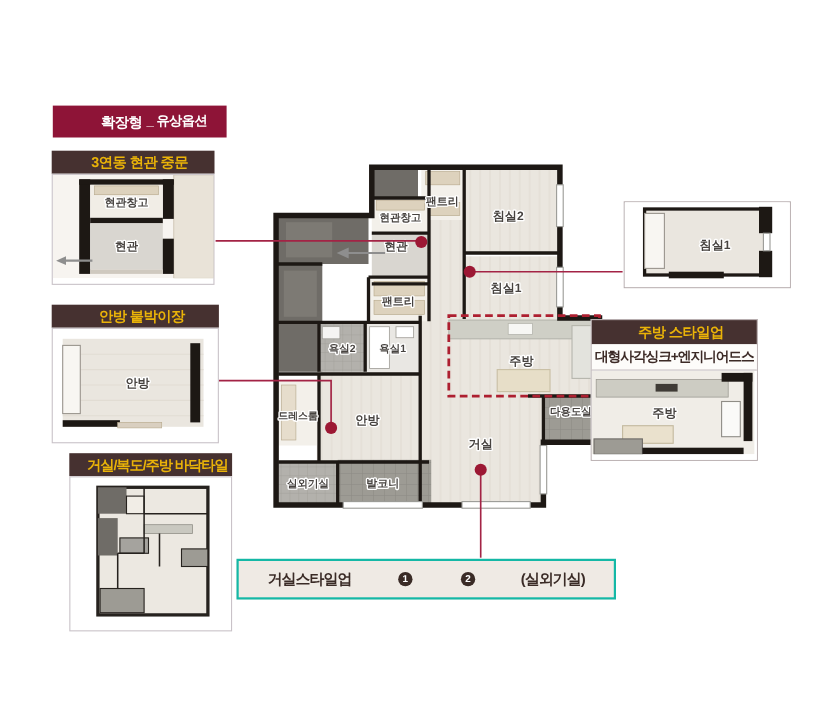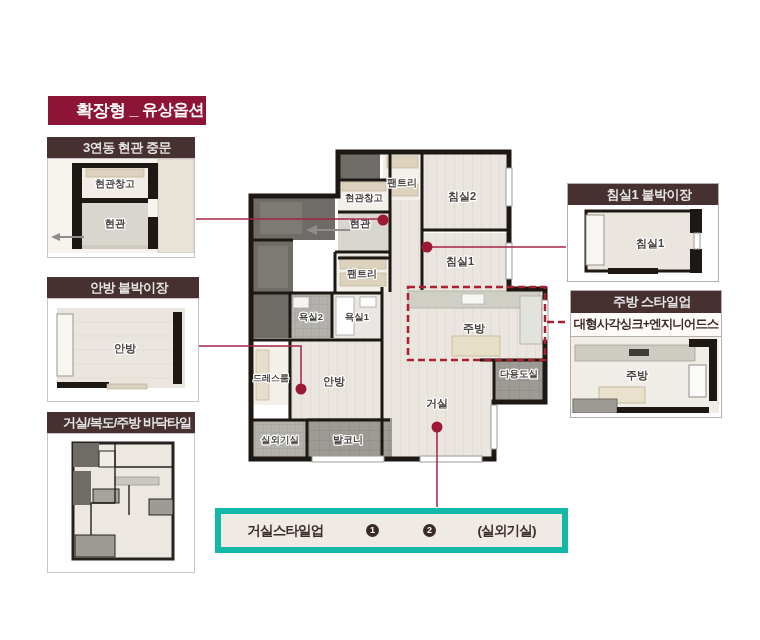--- a/index.html
+++ b/index.html
@@ -3,36 +3,36 @@
 <meta charset="utf-8">
 <style>
   html,body{margin:0;padding:0;background:#fff;}
   #screen{position:relative;width:760px;height:640px;background:#ffffff;overflow:hidden;
           font-family:"Liberation Sans",sans-serif;}
   .abs{position:absolute;}
 
   
   #title-badge{left:48px;top:96px;width:158px;height:29px;background:#8e1437;color:#fff;
     display:flex;align-items:center;justify-content:center;}
-  #title-badge .main{font-size:17px;font-weight:bold;letter-spacing:-0.5px;margin-left:26px;}
-  #title-badge .sub{font-size:16px;font-weight:bold;margin-left:4px;letter-spacing:-0.5px;}
+  #title-badge .main{font-size:13px;font-weight:bold;letter-spacing:-0.5px;margin-left:26px;}
+  #title-badge .sub{font-size:12px;font-weight:bold;margin-left:4px;letter-spacing:-0.5px;}
 
   
   .callout{position:absolute;}
-  .callout .hdr{background:#463130;color:#e5e5e5;font-size:13px;font-weight:bold;
+  .callout .hdr{background:#463130;color:#eab308;font-size:13px;font-weight:bold;
     text-align:center;height:21px;line-height:21px;letter-spacing:-0.5px;padding-left:12px;}
   .imgwrap{border:1px solid #c9c2c8;background:#fff;padding:3px;}
   .imgwrap-flush{border:1px solid #c9c2c8;background:#fff;}
   .wrapborder{border:1px solid #b7adaf;background:#fff;}
   .subtitle-row{background:#fdfcfa;border-bottom:1px solid #b7adaf;color:#3c2a26;
     font-size:12.5px;font-weight:bold;text-align:center;height:23px;line-height:23px;letter-spacing:-1px;}
 
   
   #bottom-note{left:215px;top:508px;width:341px;height:33px;background:#efeae4;
-    border:6px solid #14b8a6;color:#3a2b26;font-size:13.5px;font-weight:bold;
+    border:2px solid #14b8a6;color:#3a2b26;font-size:13.5px;font-weight:bold;
     display:flex;align-items:center;justify-content:center;letter-spacing:-0.8px;gap:40px;}
   .numcircle{display:inline-block;width:13px;height:13px;border-radius:50%;background:#3a2b26;
     color:#fff;font-size:9px;font-weight:bold;line-height:13px;text-align:center;margin:0 2px;}
 
   svg text{font-family:"Liberation Sans",sans-serif;font-weight:bold;fill:#474340;
     paint-order:stroke;stroke:#ffffff;stroke-width:2.5px;stroke-linejoin:round;}
 </style>
 </head>
 <body>
 
@@ -200,57 +200,56 @@
         </g>
         <rect x="122" y="10" width="9" height="72" fill="#1d1814"></rect>
         <rect x="6" y="80" width="52" height="6" fill="#1d1814"></rect>
         <rect x="6" y="12" width="16" height="62" fill="#f8f6f2" stroke="#9a958e" stroke-width="1"></rect>
         <rect x="56" y="82" width="40" height="5" fill="#d9cfc0" stroke="#b9ab8f" stroke-width="0.6"></rect>
         <text x="74" y="50" font-size="11" text-anchor="middle">안방</text>
       </svg>
     </div>
   </div>
 
-  <div class="callout" style="left:47px;top:412px;width:148px;">
+  <div class="callout" style="left:63px;top:412px;width:148px;">
     <div class="hdr" style="letter-spacing:-1px;">거실/복도/주방 바닥타일</div>
     <div class="imgwrap">
       <svg width="140" height="128" viewBox="0 0 140 128">
         <rect width="140" height="128" fill="#ffffff"></rect>
         <rect x="22" y="6" width="100" height="116" fill="#ece8e1" stroke="#26221e" stroke-width="3"></rect>
         <rect x="22" y="6" width="26" height="24" fill="#6f6c67"></rect>
         <rect x="48" y="14" width="16" height="16" fill="#f1ede6" stroke="#26221e" stroke-width="1"></rect>
         <rect x="22" y="34" width="18" height="34" fill="#6f6c67"></rect>
         <rect x="42" y="52" width="26" height="14" fill="#a5a39e" stroke="#26221e" stroke-width="1"></rect>
         <rect x="64" y="40" width="44" height="8" fill="#c9c8c0" stroke="#8f8d86" stroke-width="0.7"></rect>
         <rect x="98" y="62" width="24" height="16" fill="#9d9b94" stroke="#26221e" stroke-width="1"></rect>
         <rect x="24" y="98" width="40" height="22" fill="#9d9b94" stroke="#26221e" stroke-width="1"></rect>
         <g stroke="#26221e" stroke-width="1.4" fill="none">
           <path d="M64,6 V66 M64,30 H122 M64,66 H40 M40,66 V98 M78,48 V78"></path>
         </g>
       </svg>
     </div>
   </div>
 
   <div class="callout wrapborder" style="left:567px;top:183px;width:150px;">
-    <div class="hdr">침실1 붙박이장</div>
     <div style="background:#fff;">
       <svg width="148" height="72" viewBox="0 0 148 72">
         <rect width="148" height="72" fill="#ffffff"></rect>
         <rect x="18" y="6" width="112" height="60" fill="#eae6df" stroke="#1d1814" stroke-width="3"></rect>
         <rect x="122" y="4" width="12" height="24" fill="#1d1814"></rect>
         <rect x="122" y="44" width="12" height="24" fill="#1d1814"></rect>
         <rect x="126" y="28" width="6" height="16" fill="#ffffff" stroke="#9a9a96" stroke-width="1"></rect>
         <rect x="18" y="10" width="18" height="50" fill="#f8f6f2" stroke="#9a958e" stroke-width="1"></rect>
         <rect x="40" y="63" width="50" height="6" fill="#1d1814"></rect>
         <text x="82" y="42" font-size="11" text-anchor="middle">침실1</text>
       </svg>
     </div>
   </div>
 
-  <div class="callout wrapborder" style="left:570px;top:290px;width:150px;">
+  <div class="callout wrapborder" style="left:537px;top:290px;width:150px;">
     <div class="hdr" style="height:22px;line-height:22px;">주방 스타일업</div>
     <div class="subtitle-row">대형사각싱크+엔지니어드스톤</div>
     <div style="background:#fff;">
       <svg width="148" height="76" viewBox="0 0 148 76">
         <rect width="148" height="76" fill="#f0ede7"></rect>
         <rect x="4" y="8" width="120" height="16" fill="#cdccc3" stroke="#9a9890" stroke-width="0.7"></rect>
         <rect x="58" y="12" width="20" height="7" fill="#3f3b36"></rect>
         <rect x="118" y="2" width="28" height="8" fill="#1d1814"></rect>
         <rect x="138" y="2" width="8" height="62" fill="#1d1814"></rect>
         <rect x="118" y="28" width="17" height="32" fill="#fafaf8" stroke="#8f8d86" stroke-width="1"></rect>

